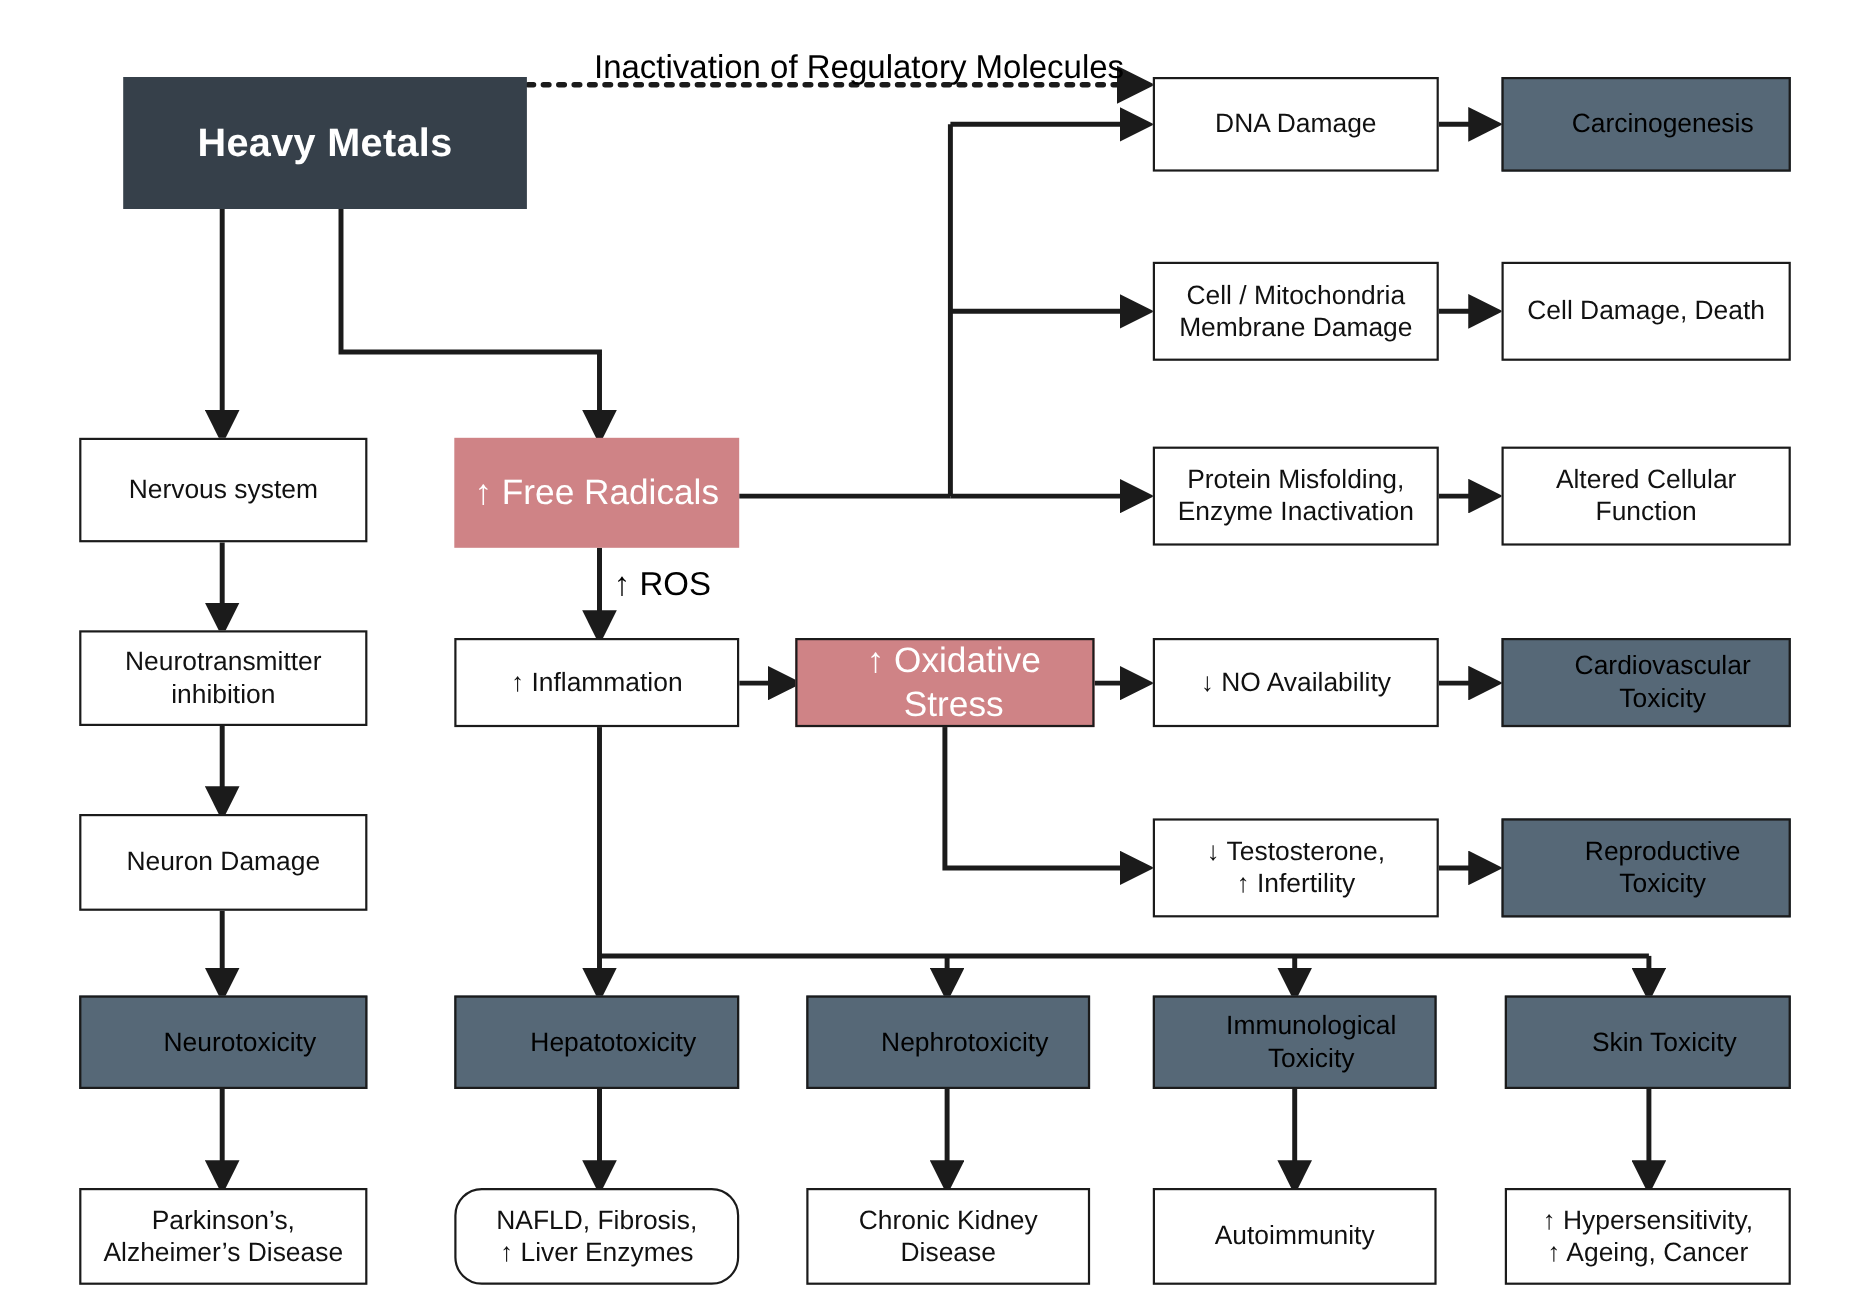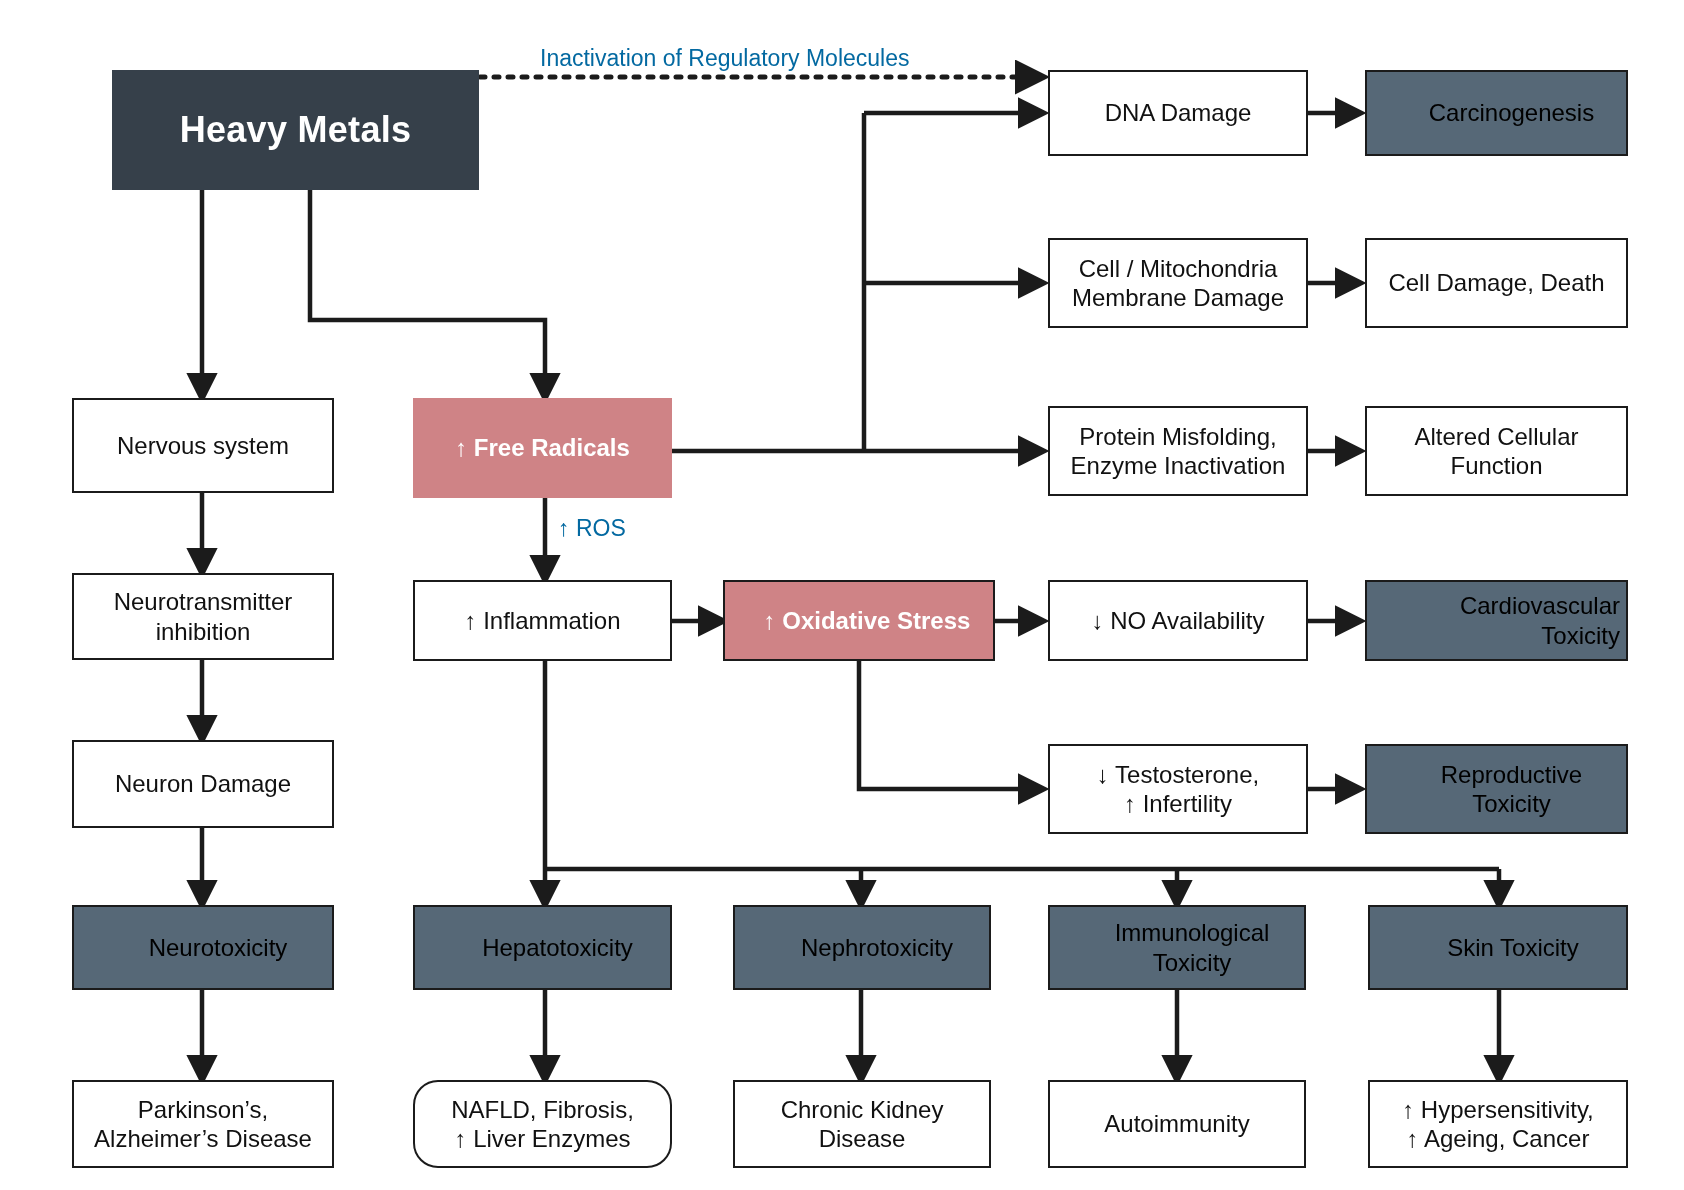--- a/index.html
+++ b/index.html
@@ -56,28 +56,28 @@
     font-size:36px;
     font-weight:700;
     letter-spacing:.3px;
     margin-left:40px;
   }
   
   .pink{
     background:#cf8386;
     border:none;
     color:#ffffff;
-    font-size:24px;
-    font-weight:700;
+    font-size:32px;
+    font-weight:400;
   }
   .pink.bordered{border:2px solid #1b1b1b;padding-left:22px;}
   .edge-label{
     position:absolute;
-    color:#0369a1;
-    font-size:23px;
+    color:#000000;
+    font-size:30px;
     font-weight:400;
     white-space:nowrap;
   }
 </style>
 </head>
 <body>
 
 <div id="stage">
 
   <svg class="wires" viewBox="0 0 1684 1190" xmlns="http://www.w3.org/2000/svg">
@@ -192,21 +192,21 @@
   </div>
 
   <div class="node plain" style="left:1365px;top:406px;width:263px;height:90px;">
     <span class="txt">Altered Cellular<br>Function</span>
   </div>
 
   <div class="node plain" style="left:1048px;top:580px;width:260px;height:81px;">
     <span class="txt">↓ NO Availability</span>
   </div>
 
-  <div class="node slate" style="left:1365px;top:580px;width:263px;height:81px;text-align:right;">
+  <div class="node slate" style="left:1365px;top:580px;width:263px;height:81px;">
     <span class="txt">Cardiovascular<br>Toxicity</span>
   </div>
 
   <div class="node plain" style="left:1048px;top:744px;width:260px;height:90px;">
     <span class="txt">↓ Testosterone,<br>↑ Infertility</span>
   </div>
 
   <div class="node slate" style="left:1365px;top:744px;width:263px;height:90px;">
     <span class="txt">Reproductive<br>Toxicity</span>
   </div>

